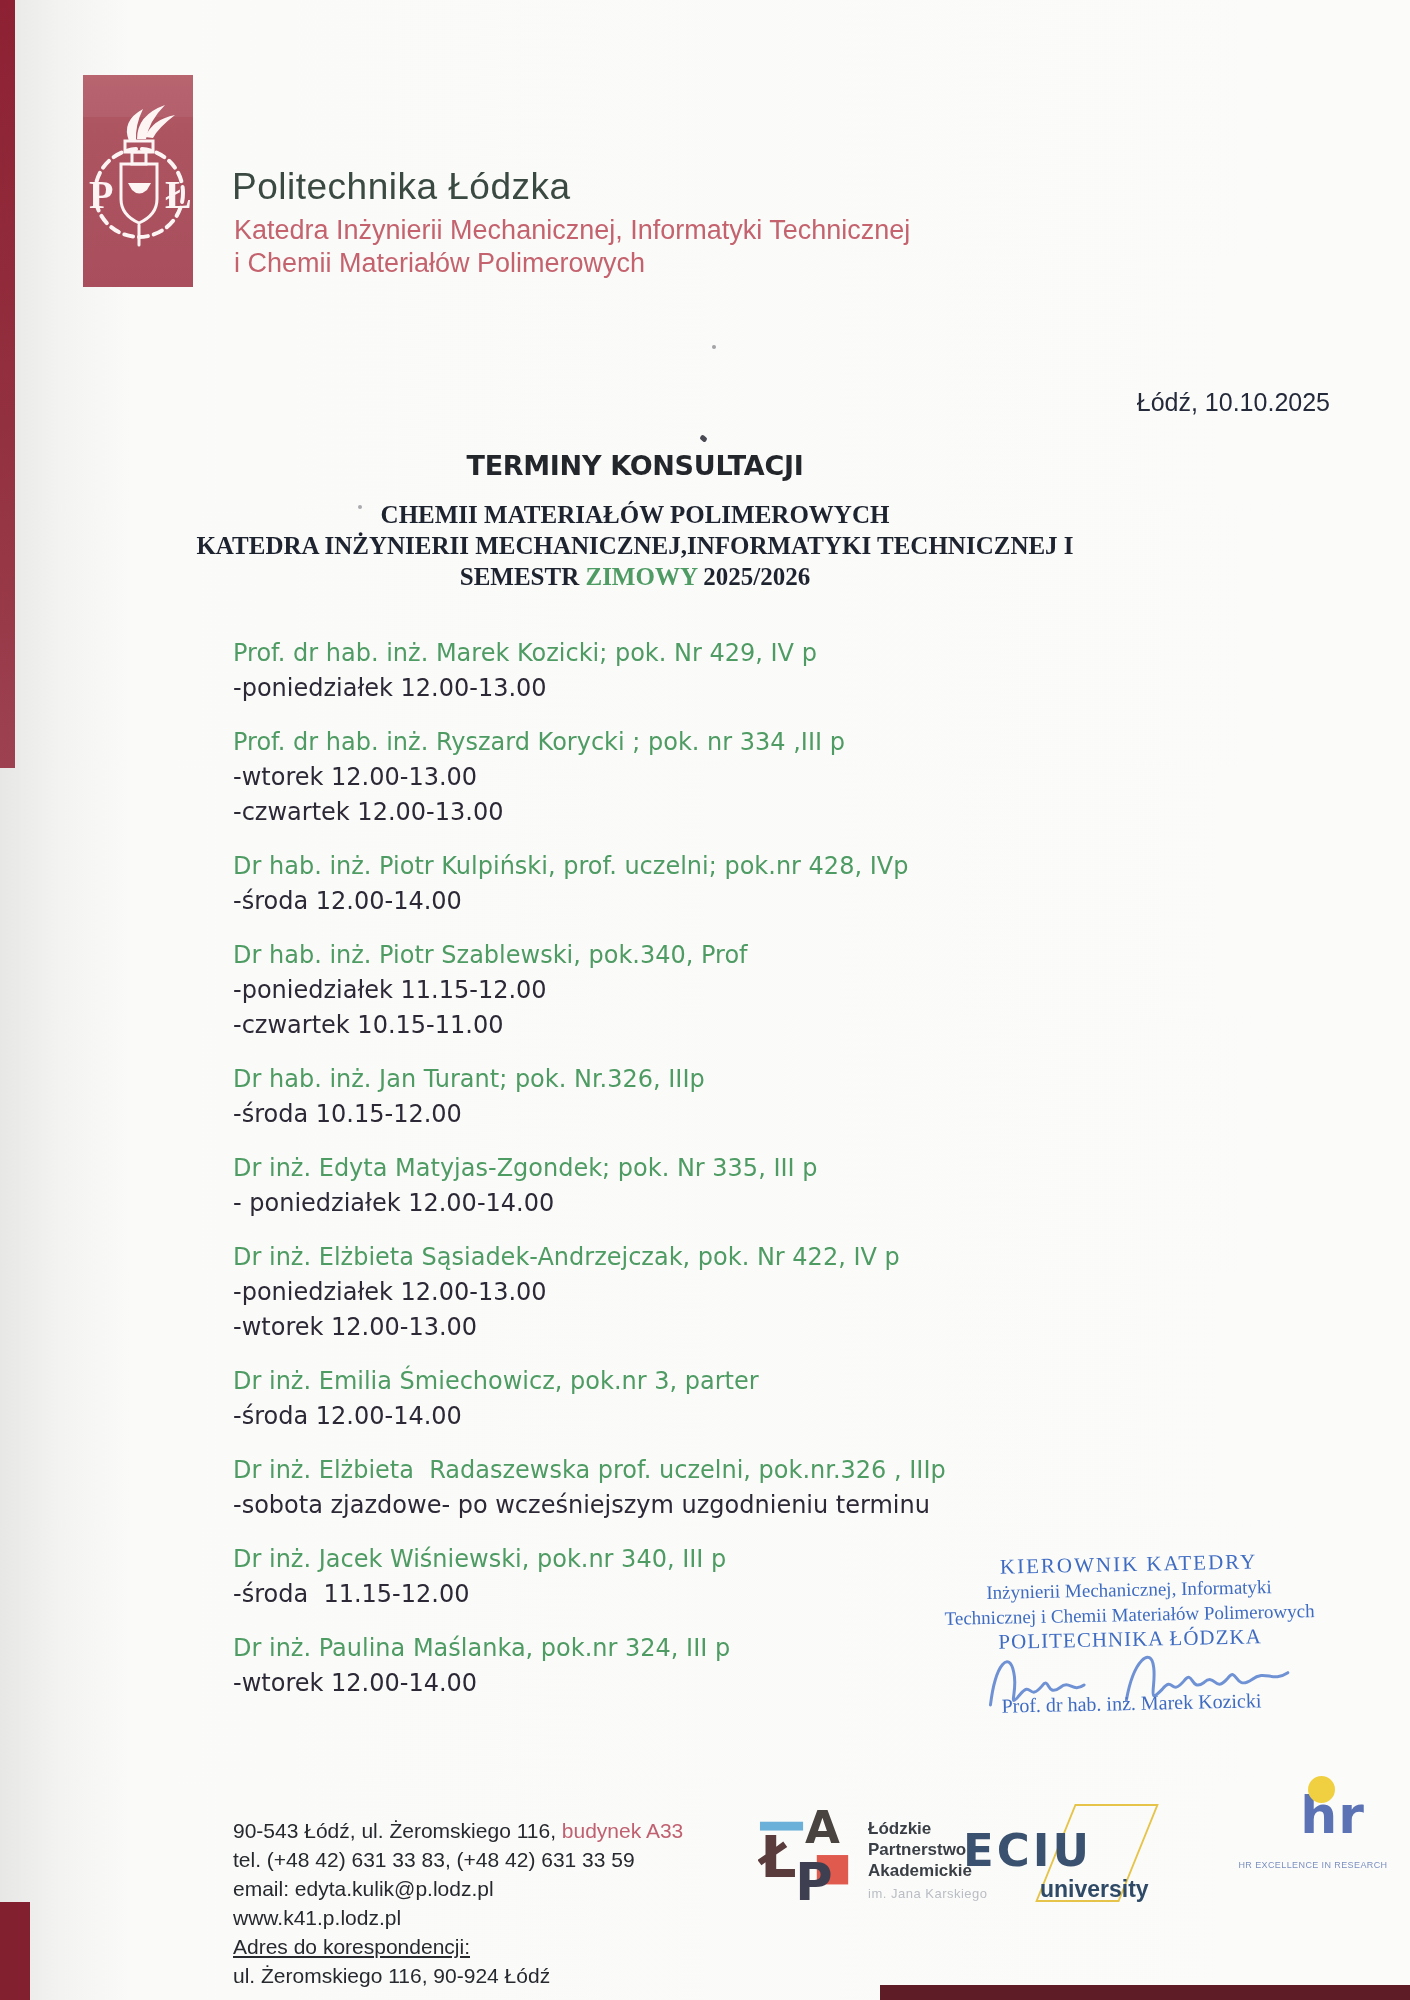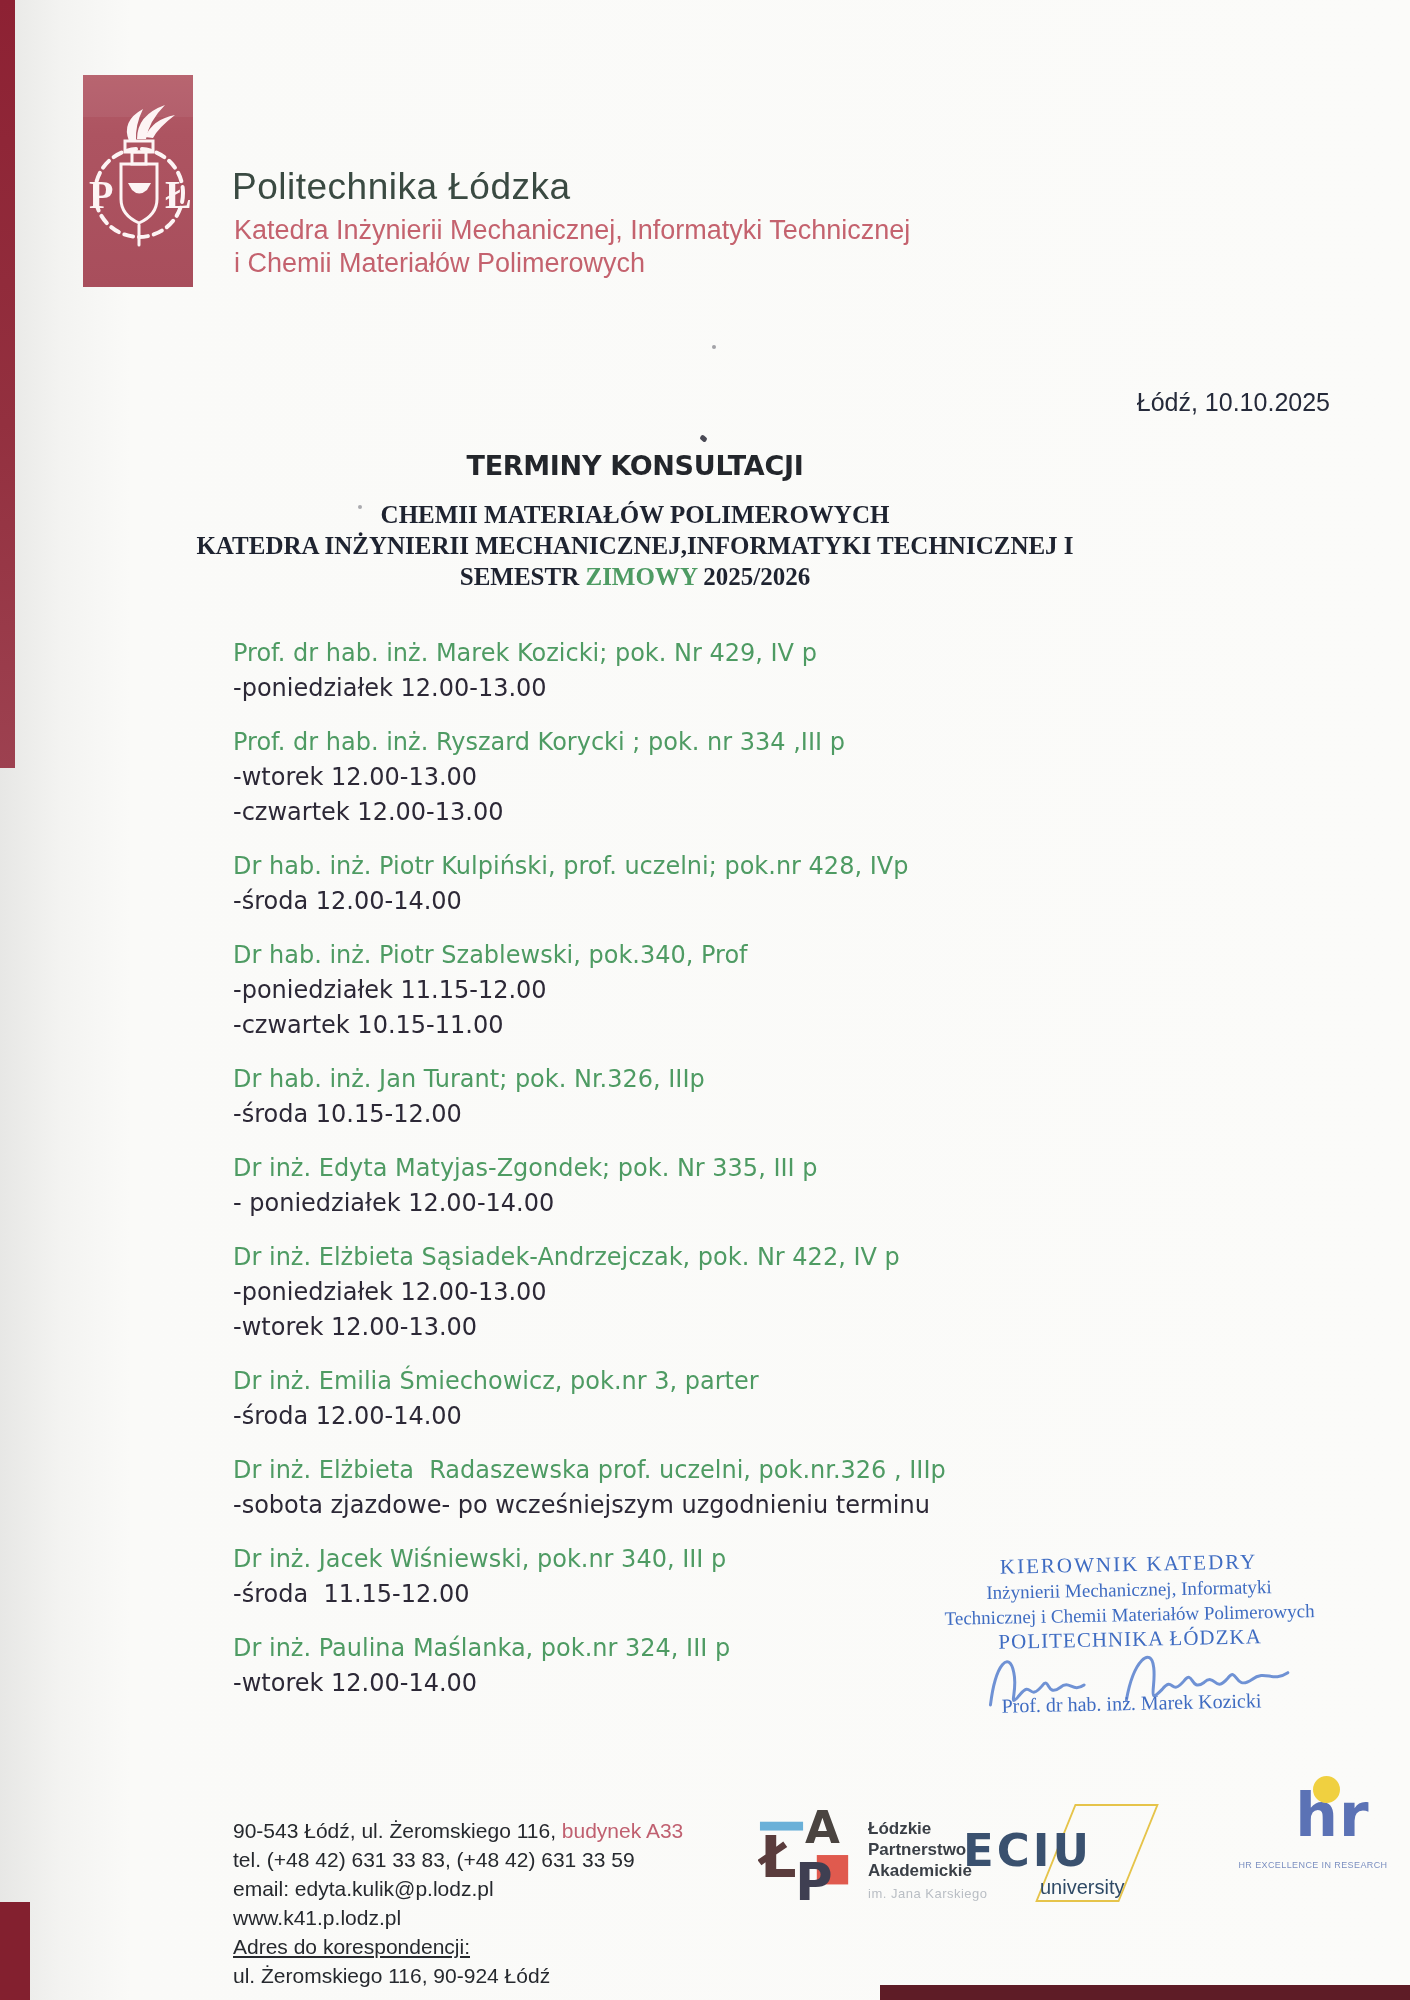--- a/index.html
+++ b/index.html
@@ -53,25 +53,25 @@
 
   .lpa-logo{position:absolute;left:758px;top:1806px;display:flex;}
   .lpa-mark{width:98px;height:102px;}
   .lpa-text{margin-left:12px;padding-top:12px;font-size:17px;line-height:21px;color:#3a3f46;font-weight:700;}
   .lpa-text-sub{font-size:13px;color:#b9bec4;font-weight:400;margin-top:2px;letter-spacing:.5px;}
 
   .eciu-logo{position:absolute;left:963px;top:1818px;width:220px;height:95px;}
   .eciu-par{position:absolute;left:92px;top:-14px;width:80px;height:94px;border:2px solid #e6c44a;transform:skewX(-22deg);}
   .eciu-name{position:absolute;left:0;top:6px;font-family:"DejaVu Sans",sans-serif;font-weight:700;
       font-size:45px;letter-spacing:3px;color:#3a516f;}
-  .eciu-sub{position:absolute;left:77px;top:58px;font-size:20px;font-weight:400;color:#2f4a66;}
+  .eciu-sub{position:absolute;left:77px;top:58px;font-size:23px;font-weight:700;color:#2f4a66;}
 
   .hr-logo{position:absolute;left:1228px;top:1772px;width:170px;text-align:center;}
   .hr-glyph{position:relative;display:inline-block;font-family:"DejaVu Sans",sans-serif;font-weight:700;
-      font-size:60px;line-height:86px;color:#5b72b5;letter-spacing:1px;margin-left:39px;}
+      font-size:52px;line-height:86px;color:#5b72b5;letter-spacing:1px;margin-left:39px;}
   .hr-dot{position:absolute;right:30px;top:4px;width:27px;height:27px;border-radius:50%;background:#f0d040;}
   .hr-caption{margin-top:2px;font-size:9px;color:#7b8fc0;letter-spacing:.4px;white-space:nowrap;}
 </style>
 </head>
 <body>
 
 <div class="page">
 
   <div class="edge-top-left"></div>
   <div class="edge-bottom-left"></div>

